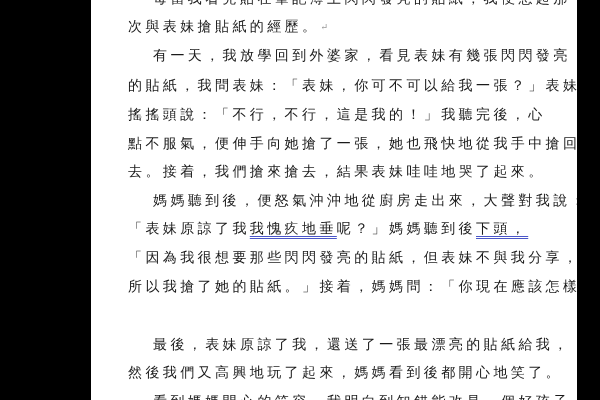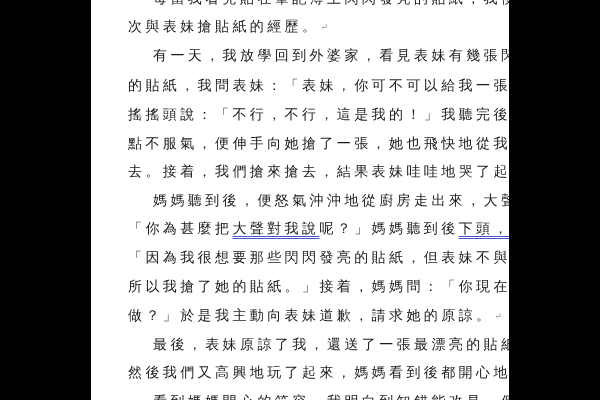--- a/index.html
+++ b/index.html
@@ -3,21 +3,21 @@
   <meta charset="utf-8">
   <style>
     html, body { margin: 0; padding: 0; }
     body {
       width: 600px; height: 400px; overflow: hidden;
       background: #000000;
       position: relative;
     }
     .page {
       position: absolute;
-      left: 91px; top: 0; width: 418px; height: 400px;
+      left: 91px; top: 0; width: 486px; height: 400px;
       background: #ffffff;
       overflow: hidden;
     }
     .line {
       position: absolute;
       left: 37px;
       height: 20px;
       line-height: 20px;
       font-family: "DejaVu Serif", "Liberation Serif", serif;
       font-size: 14px;
@@ -54,30 +54,27 @@
     <span>點不服氣，便伸手向她搶了一張，她也飛快地從我手中搶回</span>
   </div>
   <div class="line" style="top:161px">
     <span>去。接着，我們搶來搶去，結果表妹哇哇地哭了起來。</span>
   </div>
 
   <div class="line indent" style="top:190px">
     <span>媽媽聽到後，便怒氣沖沖地從廚房走出來，大聲對我說：</span>
   </div>
   <div class="line" style="top:218px">
-    <span>「你為甚麼把</span><span class="u-blue">大聲對我說</span><span>呢？」媽媽聽到後</span><span class="u-blue">下頭，</span>
+    <span>「表妹原諒了我</span><span class="u-blue">我愧疚地垂</span><span>呢？」媽媽聽到後</span><span class="u-blue">下頭，</span>
   </div>
   <div class="line" style="top:247px">
     <span>「因為我很想要那些閃閃發亮的貼紙，但表妹不與我分享，</span>
   </div>
   <div class="line" style="top:276px">
     <span>所以我搶了她的貼紙。」接着，媽媽問：「你現在應該怎樣</span>
-  </div>
-  <div class="line" style="top:305px">
-    <span>做？」於是我主動向表妹道歉，請求她的原諒。</span><span class="pmark">↵</span>
   </div>
 
   <div class="line indent" style="top:334px">
     <span>最後，表妹原諒了我，還送了一張最漂亮的貼紙給我，</span>
   </div>
   <div class="line" style="top:362px">
     <span>然後我們又高興地玩了起來，媽媽看到後都開心地笑了。</span>
   </div>
 
   <div class="line indent" style="top:391px">

